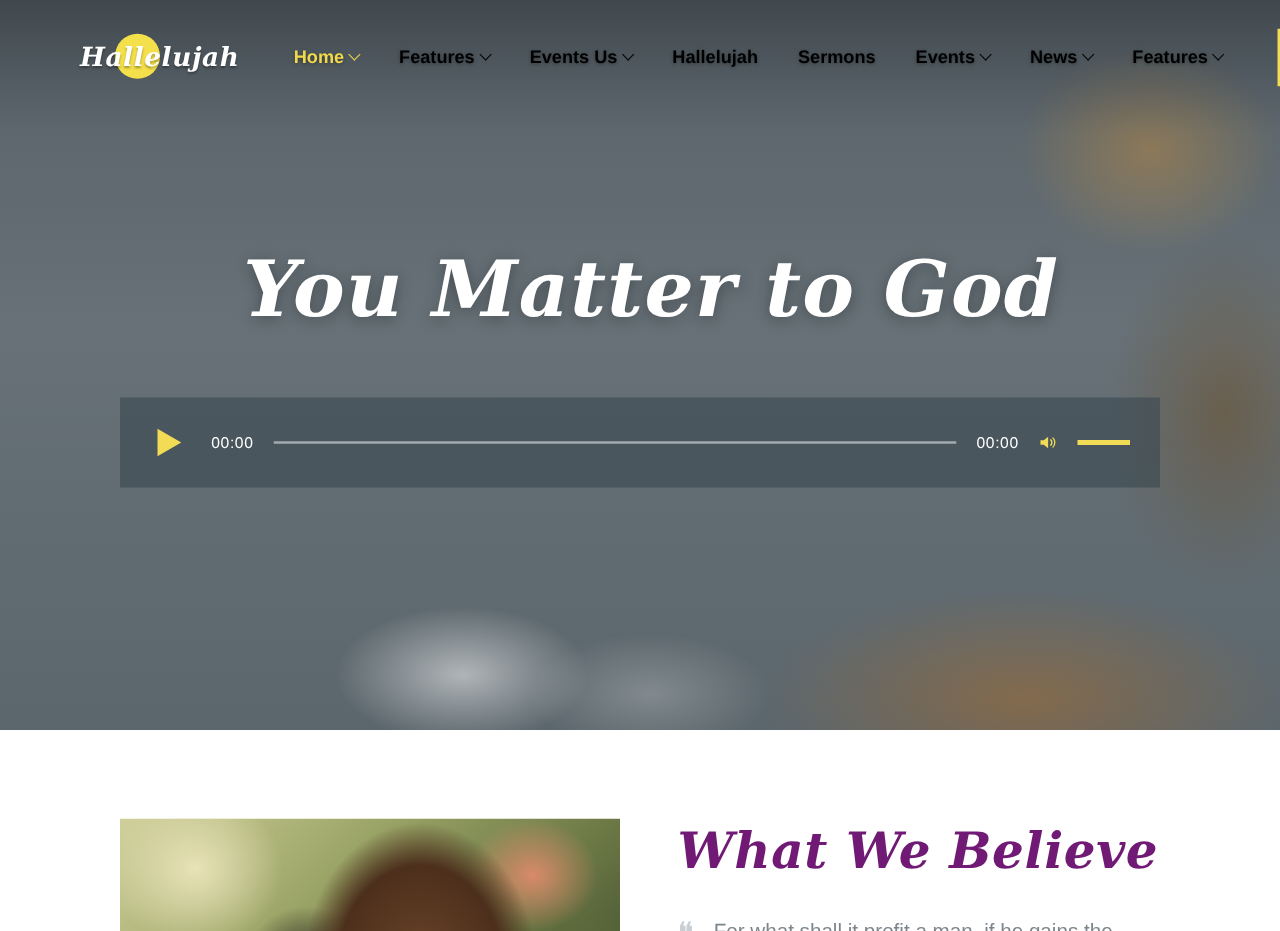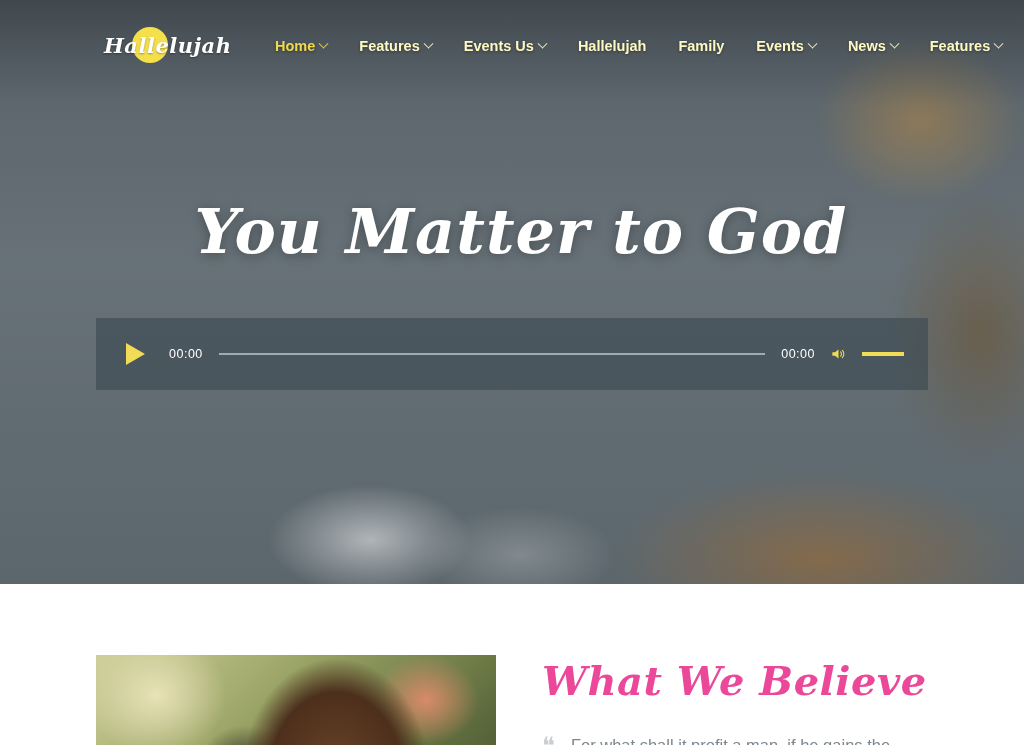--- a/index.html
+++ b/index.html
@@ -54,21 +54,21 @@
   }
   .hero-tint {
     position: absolute; inset: 0;
     background: linear-gradient(180deg, rgba(30,36,42,.58) 0%, rgba(30,36,42,.22) 18%, rgba(30,36,42,.10) 45%, rgba(30,40,48,.24) 100%);
   }
 
   
   .header {
     position: absolute; top: 0; left: 0; right: 0; height: 92px;
     display: flex; align-items: center;
-    padding: 0 80px 0 104px;
+    padding: 0 80px 0 64px;
     z-index: 20;
   }
   .logo { position: relative; width: 105px; height: 46px; flex: 0 0 auto; }
   .logo-dot {
     position: absolute; left: 28px; top: 4px;
     width: 36px; height: 36px; border-radius: 50%;
     background: #f4e04a;
   }
   .logo-text {
     position: relative;
@@ -77,21 +77,21 @@
     font-weight: 700;
     font-size: 21px;
     color: #ffffff;
     letter-spacing: .5px;
     line-height: 46px;
     text-shadow: 0 1px 2px rgba(0,0,0,.35);
   }
   .nav { display: flex; align-items: flex-start; margin-left: 50px; gap: 0; font-weight: bold; }
   .nav-item {
     display: flex; align-items: center; gap: 5px;
-    color: #fef9c3;
+    color: #000000;
     font-size: 14.5px;
     padding: 0 16px;
     cursor: pointer;
     white-space: nowrap;
     text-shadow: 0 1px 3px rgba(0,0,0,.35);
   }
   .nav-item.active { color: #f0d94b; }
   .chev {
     display: inline-block; width: 7px; height: 7px;
     border-right: 1.4px solid currentColor;
@@ -196,21 +196,21 @@
       radial-gradient(ellipse 110px 90px at 370px 130px, #5a6b3a 0%, rgba(90,107,58,0) 78%),
       radial-gradient(ellipse 60px 50px at 150px 110px, #3b3a28 0%, rgba(59,58,40,0) 80%),
       linear-gradient(135deg, #cfcf9a 0%, #9fa86a 35%, #6d7a46 70%, #3f4a2c 100%);
   }
   .believe-right { flex: 1 1 auto; padding-top: 2px; }
   .believe-title {
     font-family: "DejaVu Serif", serif;
     font-style: italic;
     font-weight: 700;
     font-size: 40px;
-    color: #ec4899;
+    color: #701a75;
     letter-spacing: .5px;
     margin-bottom: 28px;
   }
   .believe-quote {
     display: flex; gap: 16px; align-items: flex-start;
     color: #7d868c; font-size: 16.5px; line-height: 1.6;
     max-width: 430px;
   }
   .quote-mark {
     color: #c8ced2; font-size: 24px; line-height: 1; flex: 0 0 auto; padding-top: 2px;
@@ -243,21 +243,21 @@
           <i class="chev"></i>
         </div>
         <div class="nav-item">
           <span>Events Us</span>
           <i class="chev"></i>
         </div>
         <div class="nav-item">
           <span>Hallelujah</span>
         </div>
         <div class="nav-item">
-          <span>Family</span>
+          <span>Sermons</span>
         </div>
         <div class="nav-item">
           <span>Events</span>
           <i class="chev"></i>
         </div>
         <div class="nav-item">
           <span>News</span>
           <i class="chev"></i>
         </div>
         <div class="nav-item">

